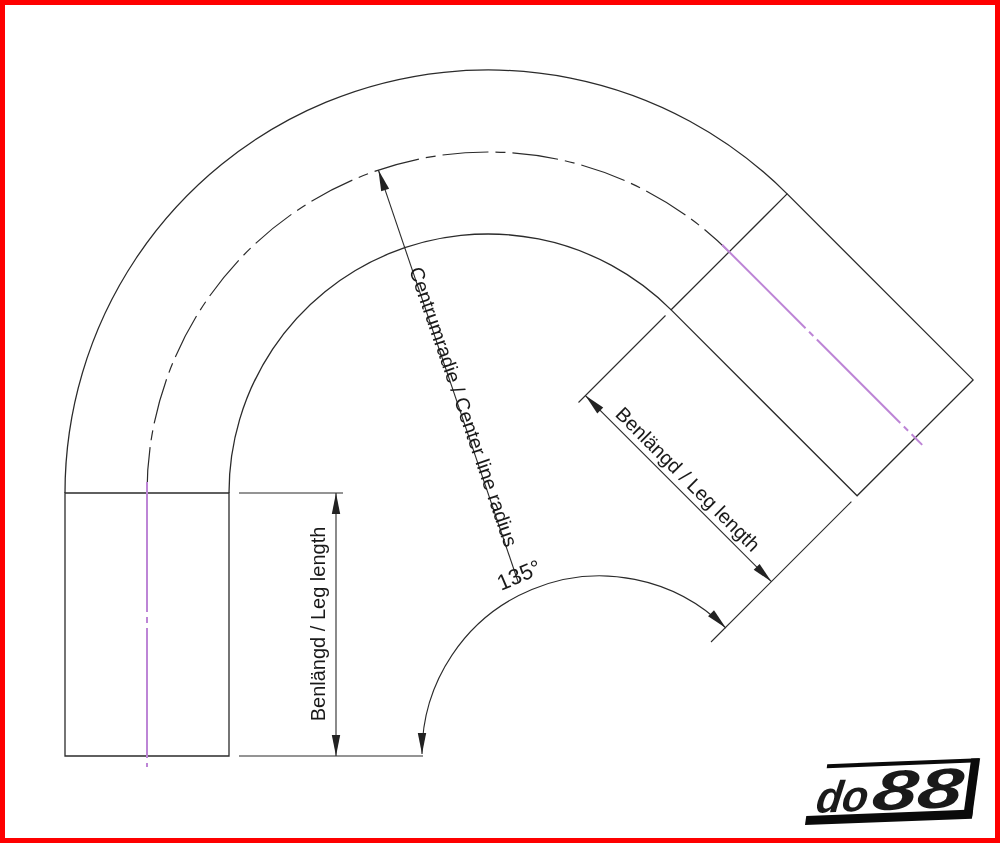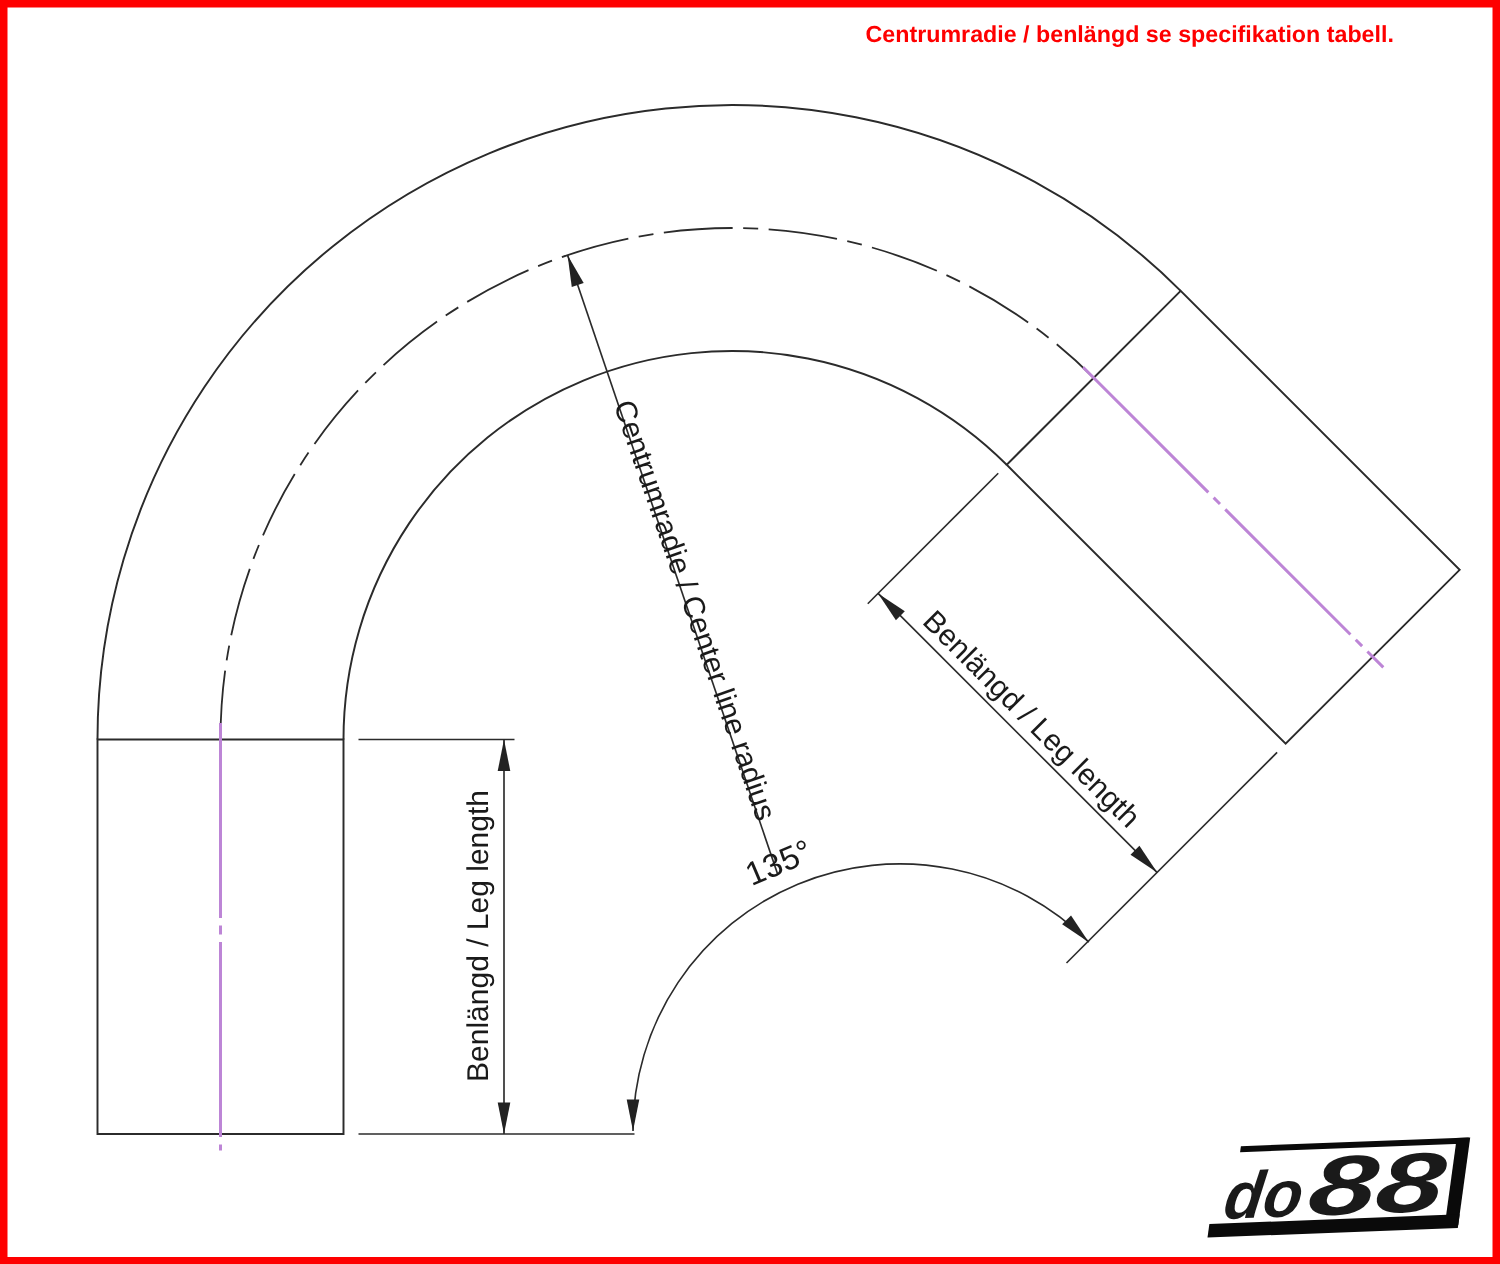--- a/index.html
+++ b/index.html
@@ -85,21 +85,20 @@
     <text class="dimtext" text-anchor="middle" transform="translate(678 479) rotate(45)">Benlängd / Leg length</text>
 
     <path d="M 513.5 578 L 373.4 165.1" stroke="#2b2b2b" stroke-width="1.1" fill="none" marker-end="url(#aE)"></path>
     <text class="dimtext" text-anchor="middle" transform="translate(452 404) rotate(71)">Centrumradie / Center line radius</text>
 
     <path d="M 417 749 A 178 178 0 0 1 720.9 623.1" stroke="#2b2b2b" stroke-width="1.1" fill="none" marker-start="url(#aS)" marker-end="url(#aE)"></path>
     <text class="angletext" text-anchor="middle" transform="translate(517 577) rotate(-23)">135°</text>
   </svg>
 
   <div class="annotation">
-    <div>Centrumradie / benlängd se specifikation tabell.</div>
   </div>
 
   <div class="logo-wrap">
     <svg width="195" height="85" viewBox="0 0 195 85" xmlns="http://www.w3.org/2000/svg">
       <g transform="translate(10 14) rotate(-2.2) skewX(-10)" fill="#0a0a0a">
         <rect x="22" y="-2" width="152" height="4"></rect>
         <rect x="166" y="-2" width="9" height="58"></rect>
         <rect x="8" y="49" width="167" height="9"></rect>
         <text x="16" y="46" font-size="44" font-weight="bold" font-style="italic" textLength="52" lengthAdjust="spacingAndGlyphs">do</text>
         <text x="72" y="46" font-size="56" font-weight="bold" font-style="italic" textLength="90" lengthAdjust="spacingAndGlyphs">88</text>

